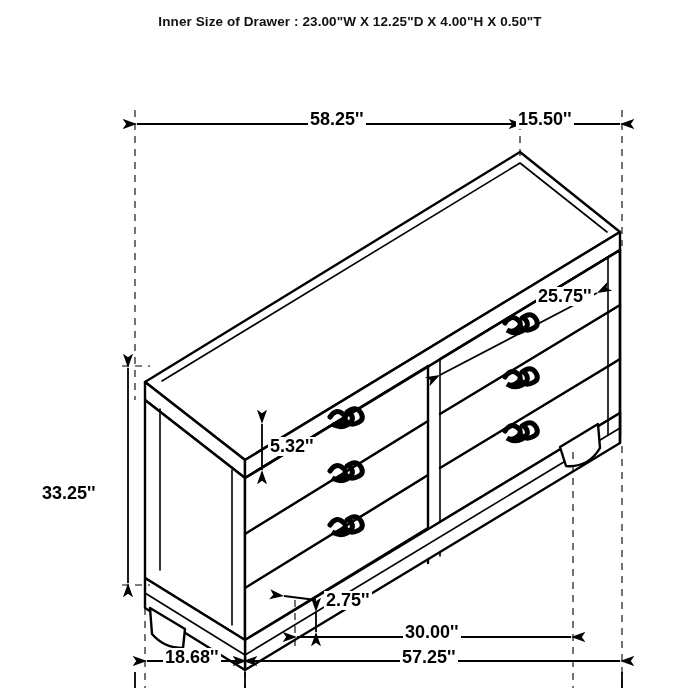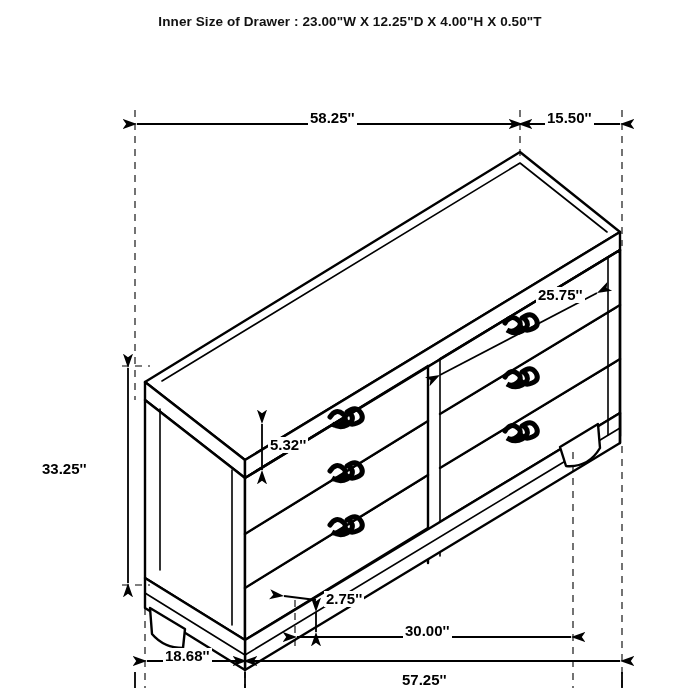--- a/index.html
+++ b/index.html
@@ -34,21 +34,21 @@
   }
   svg.diagram {
     position: absolute;
     top: 0;
     left: 0;
     width: 700px;
     height: 700px;
   }
   .dimlabel {
     position: absolute;
-    font-size: 15px;
+    font-size: 18px;
     font-weight: bold;
     color: #000;
     background: #ffffff;
     padding: 0 2px;
     white-space: nowrap;
     line-height: 1.05;
   }
 </style>
 </head>
 <body>
@@ -174,22 +174,22 @@
 
       <line x1="247" y1="661" x2="620" y2="661" marker-start="url(#arrS)" marker-end="url(#arrE)"></line>
 
       <line x1="135" y1="672" x2="135" y2="688"></line>
       <line x1="245" y1="672" x2="245" y2="688"></line>
       <line x1="622" y1="672" x2="622" y2="688"></line>
     </g>
   </svg>
 
   <div class="dimlabel" style="left:308px; top:110px;">58.25''</div>
-  <div class="dimlabel" style="left:545px; top:110px;text-align:center;">15.50''</div>
+  <div class="dimlabel" style="left:516px; top:110px;text-align:center;">15.50''</div>
   <div class="dimlabel" style="left:536px; top:287px;">25.75''</div>
-  <div class="dimlabel" style="left:40px;  top:461px;">33.25''</div>
+  <div class="dimlabel" style="left:40px;  top:484px;">33.25''</div>
   <div class="dimlabel" style="left:268px; top:437px;">5.32''</div>
   <div class="dimlabel" style="left:324px; top:591px;">2.75''</div>
   <div class="dimlabel" style="left:163px; top:648px;">18.68''</div>
   <div class="dimlabel" style="left:403px; top:623px;">30.00''</div>
-  <div class="dimlabel" style="left:400px; top:648px;margin-top:24px;">57.25''</div>
+  <div class="dimlabel" style="left:400px; top:648px;">57.25''</div>
 
 </div>
 
 </body></html>

